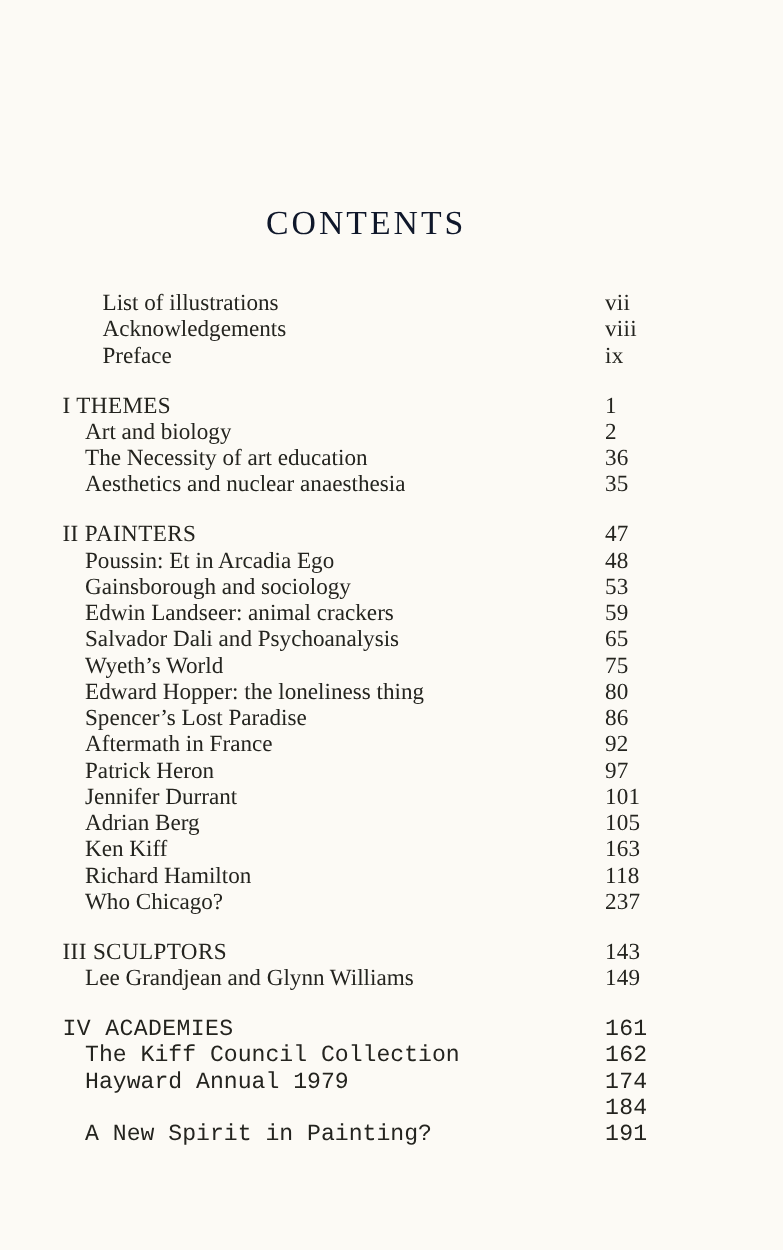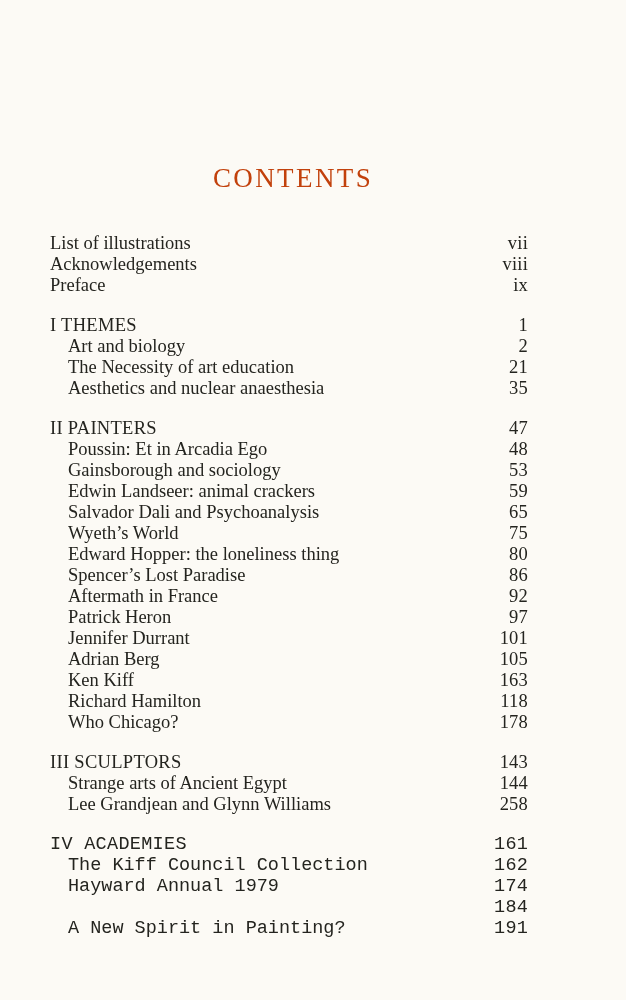--- a/index.html
+++ b/index.html
@@ -24,21 +24,21 @@
 
   
   .toc-title {
     position: absolute;
     top: 163px;
     left: 0;
     width: 586px;
     text-align: center;
     font-size: 27px;
     letter-spacing: 2.4px;
-    color: #c2410c;
+    color: #0f172a;
     white-space: nowrap;
   }
 
   
   .toc-body {
     position: absolute;
     top: 233px;
     left: 50px;
     width: 478px;
   }
@@ -64,39 +64,40 @@
     flex: 0 1 auto;
     overflow: hidden;
   }
 
   .toc-spacer {
     flex: 1 1 auto;
   }
 
   .toc-page {
     flex: 0 0 auto;
-    text-align: right;
+    text-align: left;
     width: 44px;
     letter-spacing: 0.2px;
   }
 
   
   .toc-row.section .toc-label {
     padding-left: 0;
     letter-spacing: 0.3px;
   }
 
   
   .toc-row.sub .toc-label {
     padding-left: 18px;
   }
 
   
   .toc-row.front .toc-label {
     padding-left: 0;
+    margin-left: 32px;
   }
 </style>
 </head>
 <body>
 
 <div class="page">
 
   <div class="toc-title">CONTENTS</div>
 
   <div class="toc-body">
@@ -124,21 +125,21 @@
           <span class="toc-page">1</span>
         </div>
         <div class="toc-row sub">
           <span class="toc-label">Art and biology</span>
           <span class="toc-spacer"></span>
           <span class="toc-page">2</span>
         </div>
         <div class="toc-row sub">
           <span class="toc-label">The Necessity of art education</span>
           <span class="toc-spacer"></span>
-          <span class="toc-page">21</span>
+          <span class="toc-page">36</span>
         </div>
         <div class="toc-row sub">
           <span class="toc-label">Aesthetics and nuclear anaesthesia</span>
           <span class="toc-spacer"></span>
           <span class="toc-page">35</span>
         </div>
       </div>
       <div class="toc-group">
         <div class="toc-row section">
           <span class="toc-label">II PAINTERS</span>
@@ -206,38 +207,33 @@
           <span class="toc-page">163</span>
         </div>
         <div class="toc-row sub">
           <span class="toc-label">Richard Hamilton</span>
           <span class="toc-spacer"></span>
           <span class="toc-page">118</span>
         </div>
         <div class="toc-row sub">
           <span class="toc-label">Who Chicago?</span>
           <span class="toc-spacer"></span>
-          <span class="toc-page">178</span>
+          <span class="toc-page">237</span>
         </div>
       </div>
       <div class="toc-group">
         <div class="toc-row section">
           <span class="toc-label">III SCULPTORS</span>
           <span class="toc-spacer"></span>
           <span class="toc-page">143</span>
         </div>
         <div class="toc-row sub">
-          <span class="toc-label">Strange arts of Ancient Egypt</span>
-          <span class="toc-spacer"></span>
-          <span class="toc-page">144</span>
-        </div>
-        <div class="toc-row sub">
           <span class="toc-label">Lee Grandjean and Glynn Williams</span>
           <span class="toc-spacer"></span>
-          <span class="toc-page">258</span>
+          <span class="toc-page">149</span>
         </div>
       </div>
       <div class="toc-group">
         <div class="toc-row section">
           <span class="toc-label">IV ACADEMIES</span>
           <span class="toc-spacer"></span>
           <span class="toc-page">161</span>
         </div>
         <div class="toc-row sub">
           <span class="toc-label">The Kiff Council Collection</span>

